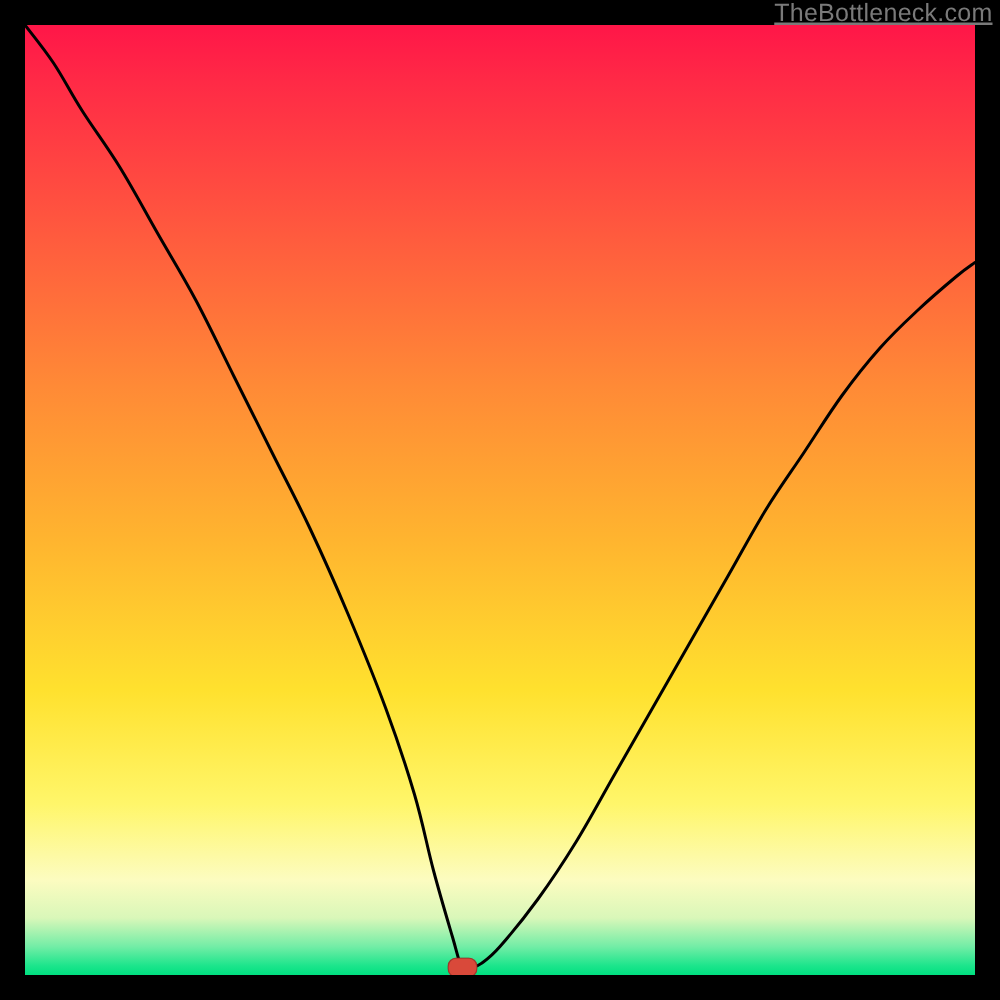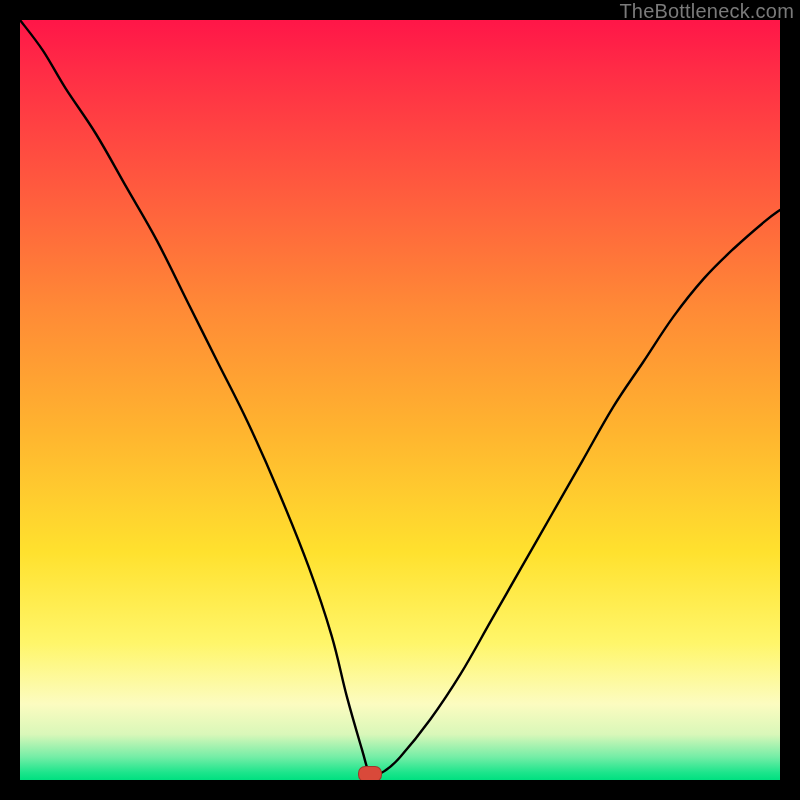--- a/index.html
+++ b/index.html
@@ -59,20 +59,21 @@
     transform: translate(-50%, -50%);
   }
   .watermark {
     position: absolute;
     top: 0px;
     right: 6px;
     color: #7a7a7a;
     font-size: 20px;
     letter-spacing: 0.2px;
     user-select: none;
+    text-decoration: underline;
   }
 </style>
 </head>
 <body>
 
 <div class="frame">
   <div class="watermark">TheBottleneck.com</div>
 
   <div class="plot-area">
     <div class="gradient-bg"></div>

